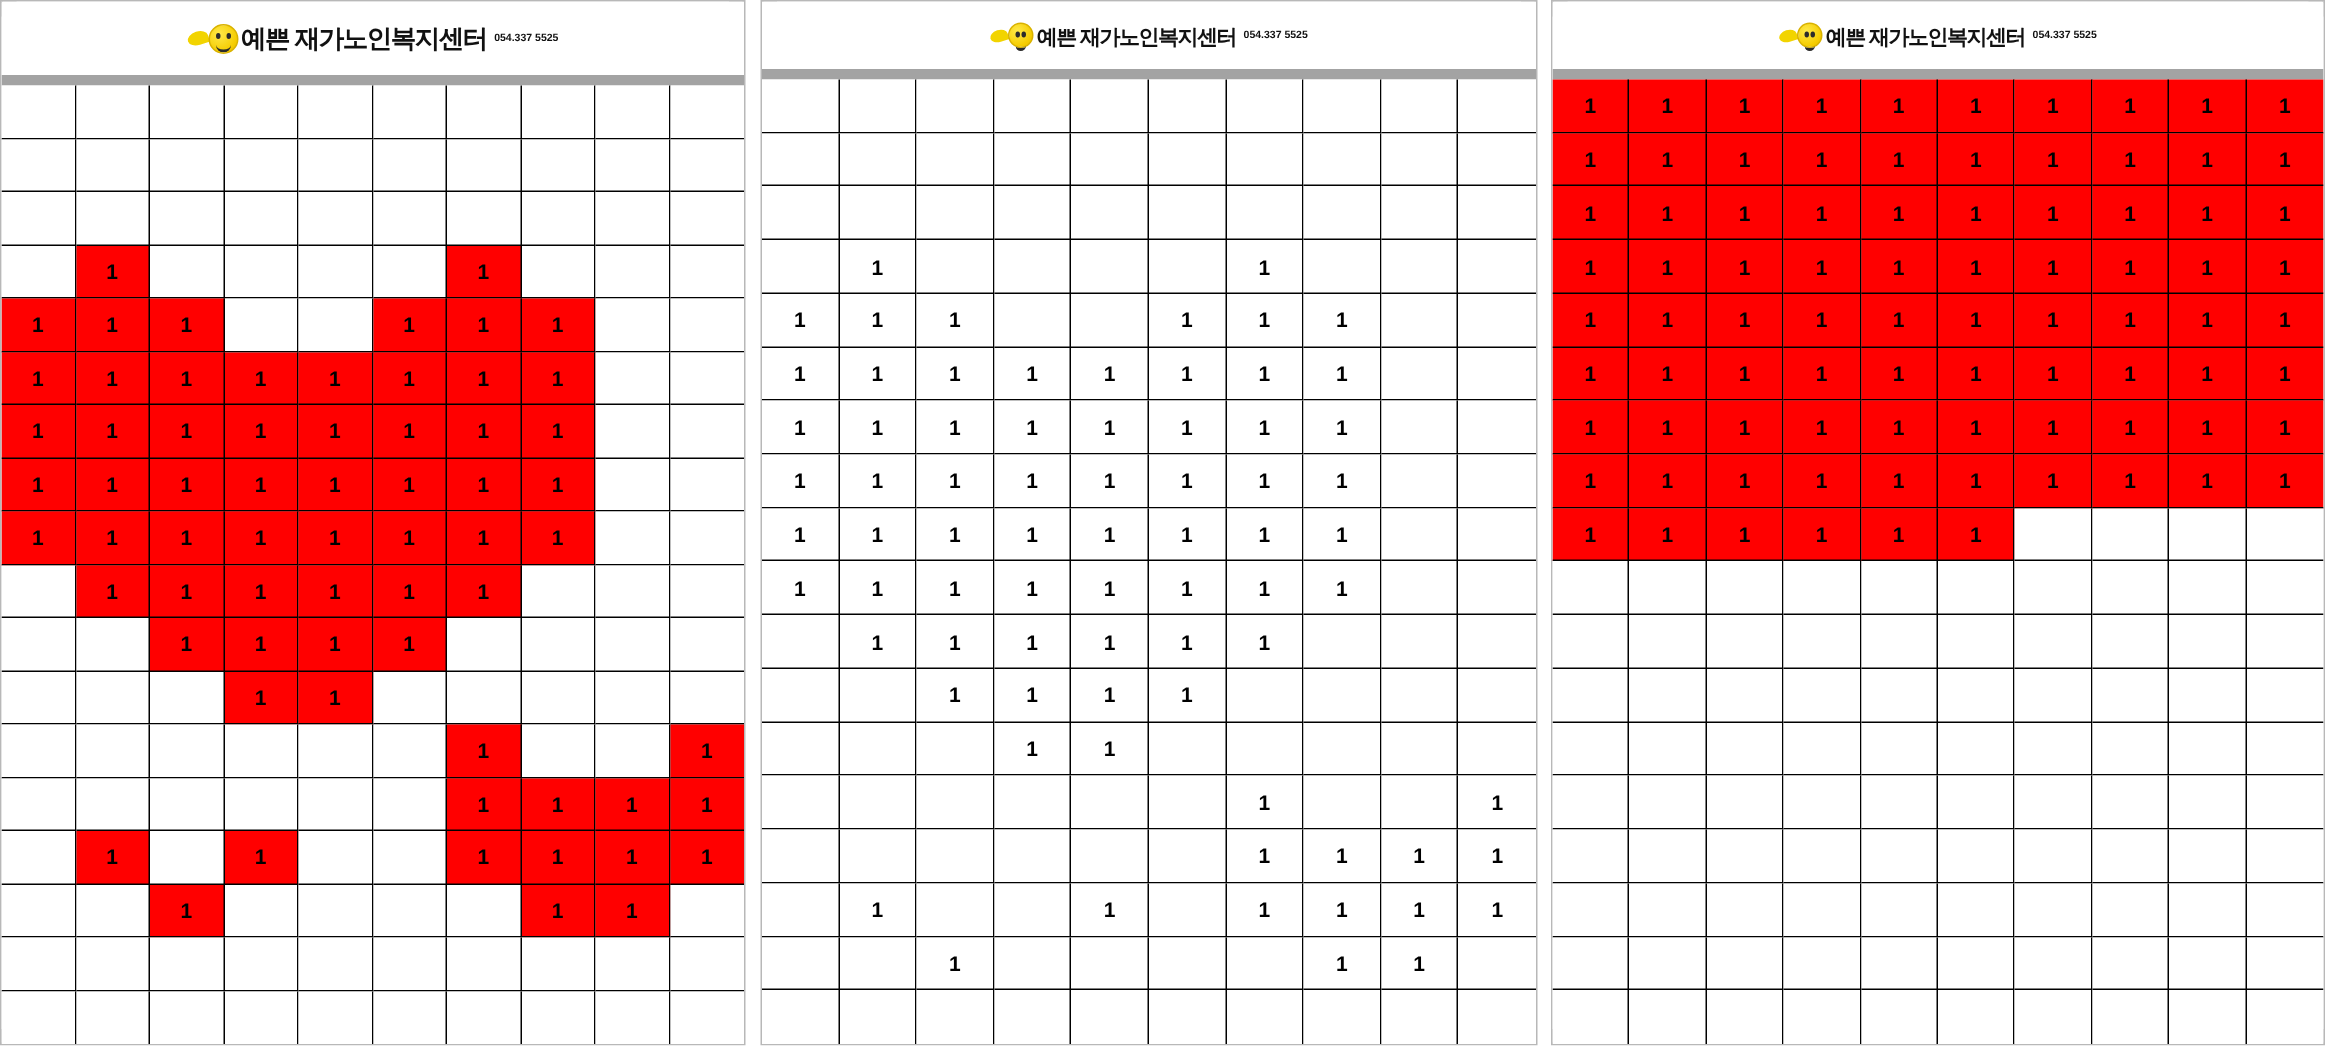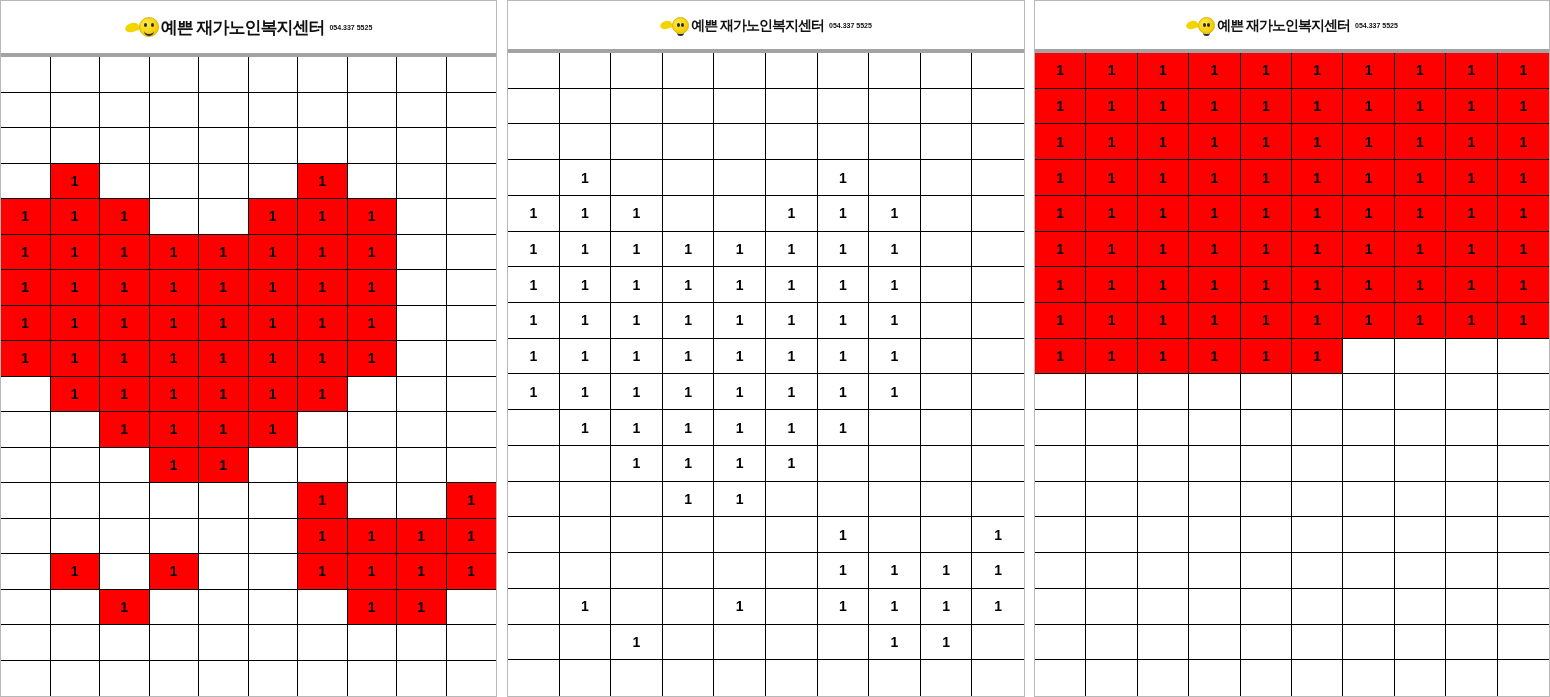--- a/index.html
+++ b/index.html
@@ -34,21 +34,21 @@
     position: absolute;
     inset: 0;
     display: flex;
     flex-direction: column;
   }
 
   
   .header-row {
     height: 56px;
     min-height: 56px;
-    border-bottom: 4px solid #a3a3a3;
+    border-bottom: 7px solid #a3a3a3;
     display: flex;
     align-items: center;
     justify-content: center;
     box-sizing: border-box;
     background: #fff;
   }
   .p2 .header-row, .p3 .header-row { height: 52px; min-height: 52px; }
 
   .logo {
     display: flex;

